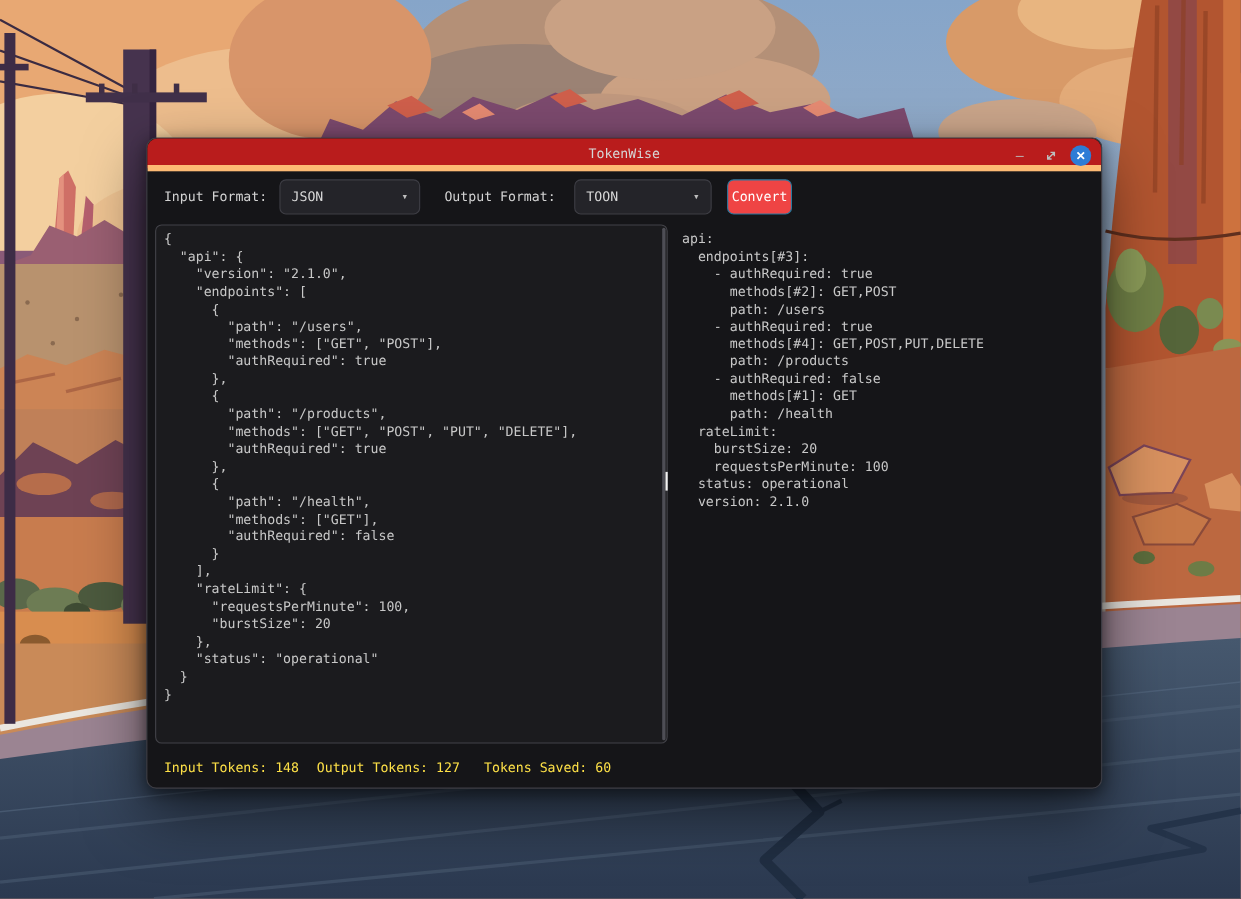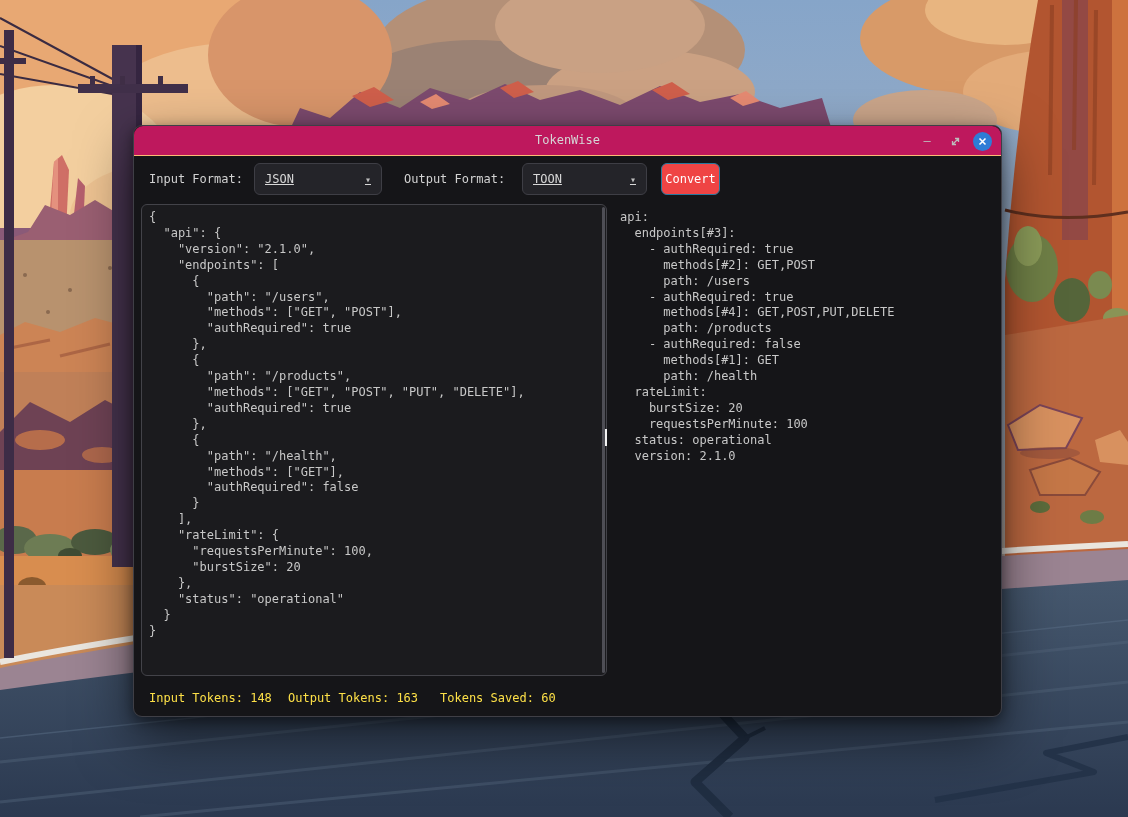--- a/index.html
+++ b/index.html
@@ -1,28 +1,28 @@
 <!DOCTYPE html>
 <html><head>
 <meta charset="utf-8">
 <style>
   html,body{margin:0;padding:0;background:#222;}
   *{box-sizing:border-box;}
   .screen{position:relative;width:1128px;height:817px;overflow:hidden;font-family:"DejaVu Sans Mono",monospace;}
   .wallpaper{position:absolute;inset:0;}
   
   .window{position:absolute;left:133px;top:125px;width:869px;height:592px;background:#151518;border:1px solid #3f3f46;border-radius:9px;box-shadow:0 22px 55px rgba(0,0,0,.55),0 4px 14px rgba(0,0,0,.45);}
-  .titlebar{position:absolute;left:0;top:0;right:0;height:30px;background:#be185d;border-bottom:1px solid #fdba74;border-radius:9px 9px 0 0;}
+  .titlebar{position:absolute;left:0;top:0;right:0;height:30px;background:#b91c1c;border-bottom:6px solid #fdba74;border-radius:9px 9px 0 0;}
   .titlebar .title{position:absolute;left:0;right:0;top:7px;text-align:center;font-size:12px;color:#d6d6d6;}
   .controls{position:absolute;right:9px;top:0;height:30px;display:flex;align-items:center;gap:8px;}
   .ctl{width:20px;height:20px;display:flex;align-items:center;justify-content:center;color:#bdbdbd;font-size:12px;cursor:default;}
   .ctl.close{width:19px;height:19px;border-radius:50%;background:#2e7cd6;}
   
   .tb-label{position:absolute;font-size:12px;color:#d2d2d2;}
-  .select{position:absolute;height:32px;background:#242429;border:1px solid #3e3e45;border-radius:6px;display:flex;align-items:center;justify-content:space-between;padding:0 10px;font-size:12px;color:#d8d8d8;text-decoration:underline;}
+  .select{position:absolute;height:32px;background:#242429;border:1px solid #3e3e45;border-radius:6px;display:flex;align-items:center;justify-content:space-between;padding:0 10px;font-size:12px;color:#d8d8d8;}
   .select .caret{color:#bdbdbd;font-size:10px;}
   .btn-convert{position:absolute;height:32px;background:#ef4444;border:1px solid #27799f;border-radius:6px;color:#fff;font-size:12px;display:flex;align-items:center;justify-content:center;font-family:"DejaVu Sans Mono",monospace;}
   
   .input-panel{position:absolute;left:7px;top:78px;width:466px;height:472px;background:#1b1b1e;border:1px solid #434349;border-radius:6px;overflow:hidden;}
   .input-panel pre{margin:0;padding:5px 8px 8px 7px;font-size:12px;line-height:15.9px;color:#c8c8c8;white-space:pre;font-family:"DejaVu Sans Mono",monospace;}
   .vscroll{position:absolute;right:1px;top:2px;bottom:2px;width:3px;background:#4e4e55;border-radius:2px;}
   .output-panel{position:absolute;left:480px;top:78px;width:384px;height:472px;overflow:hidden;}
   .output-panel pre{margin:0;padding:6px 0 0 6px;font-size:12px;line-height:15.9px;color:#c8c8c8;white-space:pre;font-family:"DejaVu Sans Mono",monospace;}
   .caret-bar{position:absolute;left:471px;top:303px;width:2px;height:17px;background:#f2f2f2;z-index:5;}
   
@@ -213,17 +213,17 @@
       methods[#1]: GET
       path: /health
   rateLimit:
     burstSize: 20
     requestsPerMinute: 100
   status: operational
   version: 2.1.0</pre>
     </div>
 
     <span class="status-item" style="left:15px;"><span>Input Tokens:</span> <span>148</span></span>
-    <span class="status-item" style="left:154px;"><span>Output Tokens:</span> <span>163</span></span>
+    <span class="status-item" style="left:154px;"><span>Output Tokens:</span> <span>127</span></span>
     <span class="status-item" style="left:306px;"><span>Tokens Saved:</span> <span>60</span></span>
 
   </div>
 </div>
 
 </body></html>

